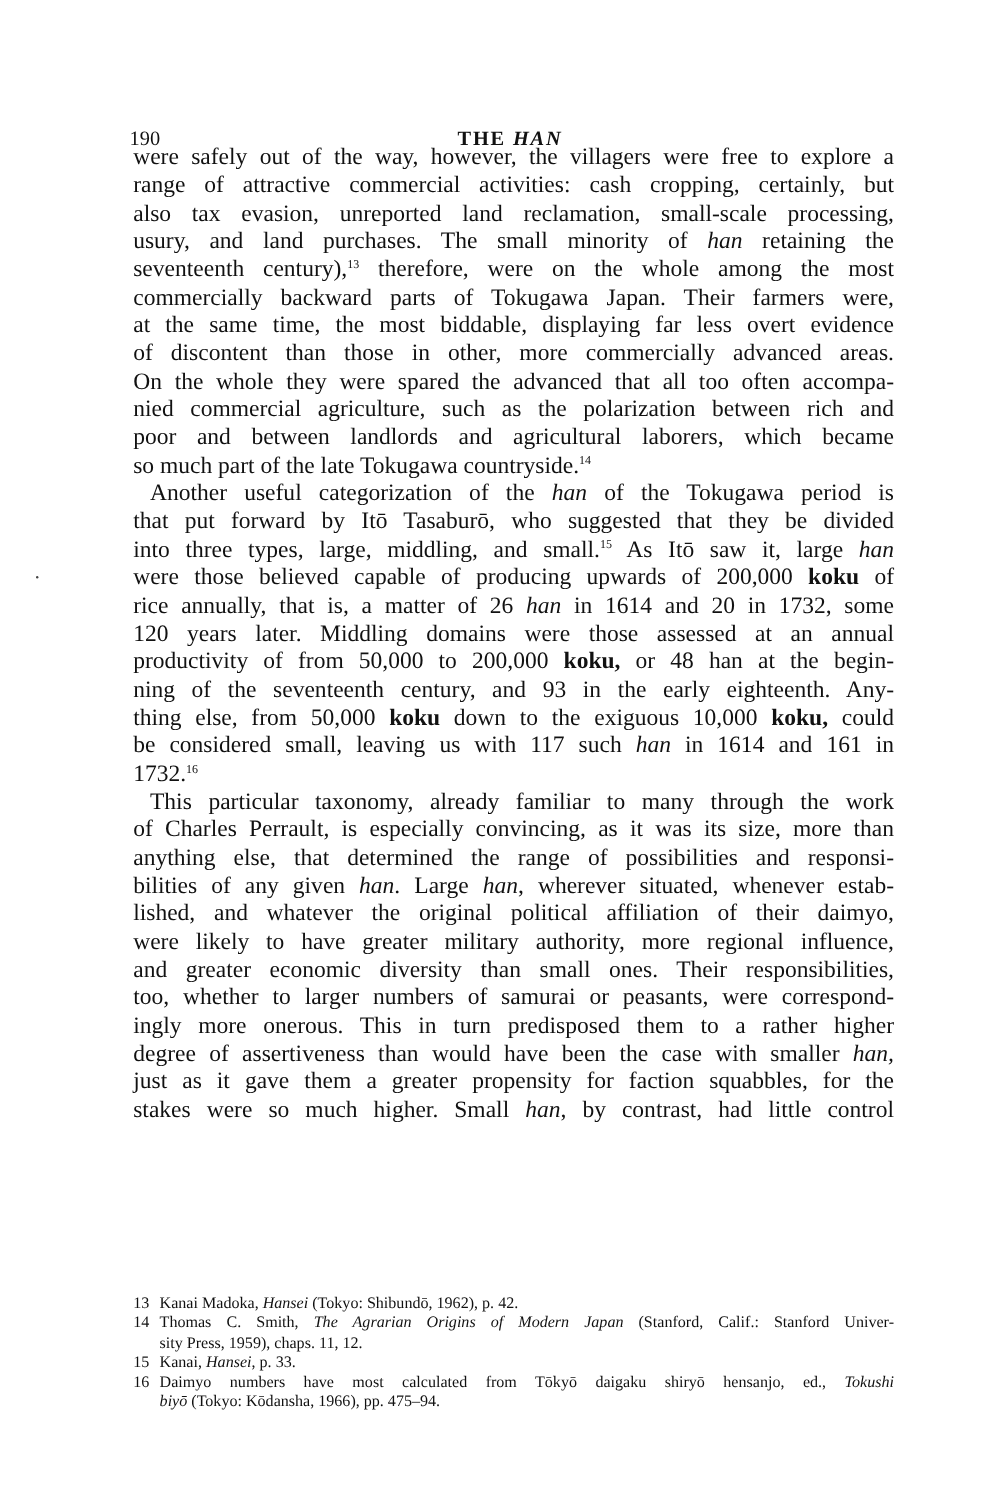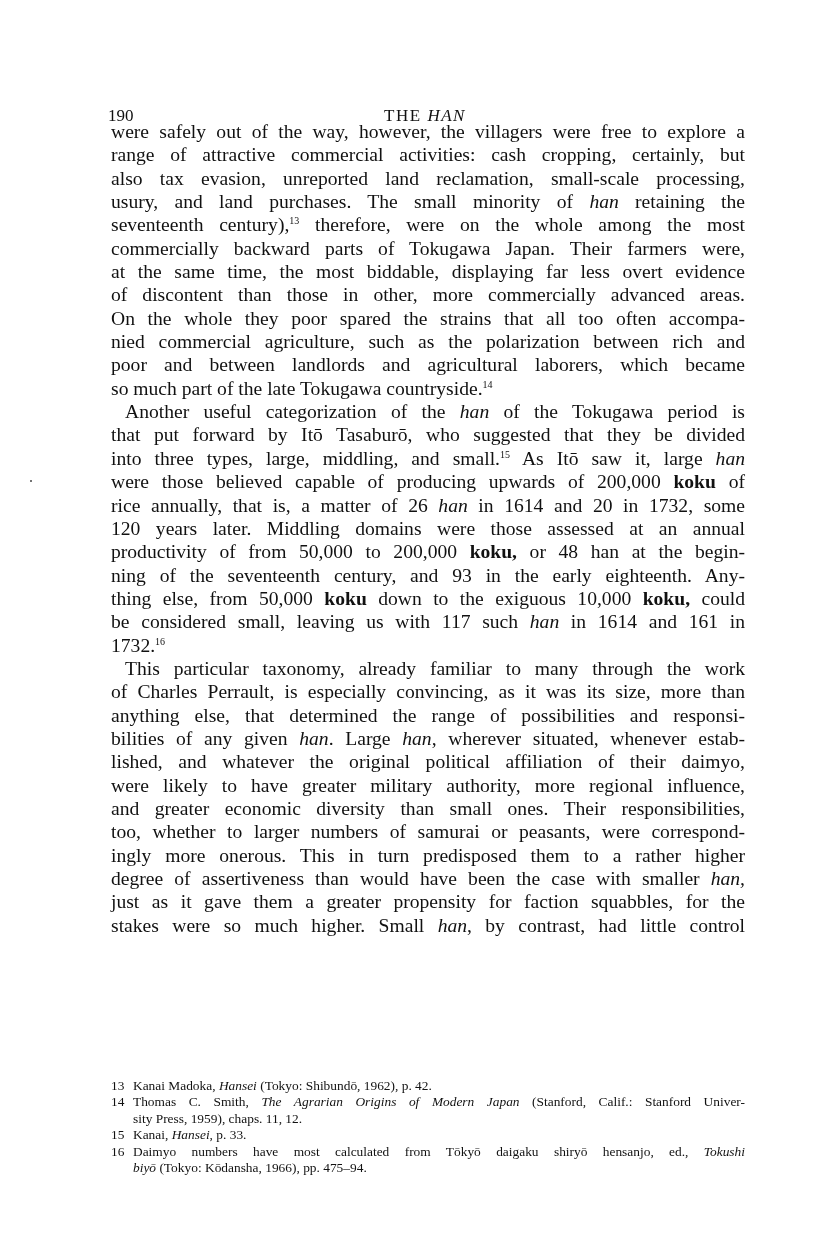--- a/index.html
+++ b/index.html
@@ -2,21 +2,21 @@
 <html><head>
 <meta charset="utf-8">
 <style>
   html, body { margin: 0; padding: 0; background: #ffffff; }
   body { width: 822px; height: 1254px; position: relative; overflow: hidden;
          font-family: "Liberation Serif", "DejaVu Serif", serif; color: #111; }
   #page { position: absolute; left: 0; top: 0; width: 822px; height: 1254px; }
   .running-head { position: absolute; top: 76px; left: 108px; width: 634px; height: 22px;
                   font-size: 17px; margin-top: 30px; }
   .page-number { position: absolute; left: 0; top: 0; }
-  .running-title { position: absolute; left: 0; right: 0; text-align: center; letter-spacing: 1.5px; top: 0; }
+  .running-title { position: absolute; left: 0; right: 0; text-align: center; letter-spacing: 1.5px; top: 0; font-weight: bold; }
   .running-title i { font-style: italic; }
   .body-text { position: absolute; left: 111px; top: 120px; width: 634px; }
   .line { font-size: 19.6px; line-height: 23.35px; height: 23.35px; white-space: nowrap;
           text-align: justify; text-align-last: justify; overflow: visible; }
   .line.last { text-align-last: left; }
   .line.indent { padding-left: 14px; box-sizing: border-box; }
   .line i { font-style: italic; }
   .line b.i { font-weight: bold; }
   sup { font-size: 10px; line-height: 0; vertical-align: 7px; }
   .footnotes { position: absolute; left: 111px; top: 1078px; width: 634px; }
@@ -41,21 +41,21 @@
 
   <div class="body-text" id="body-text">
       <div class="line"><span>were safely out of the way, however, the villagers were free to explore a</span></div>
       <div class="line"><span>range of attractive commercial activities: cash cropping, certainly, but</span></div>
       <div class="line"><span>also tax evasion, unreported land reclamation, small-scale processing,</span></div>
       <div class="line"><span>usury, and land purchases. The small minority of </span><i>han</i><span> retaining the</span></div>
       <div class="line"><span>seventeenth century),</span><sup>13</sup><span> therefore, were on the whole among the most</span></div>
       <div class="line"><span>commercially backward parts of Tokugawa Japan. Their farmers were,</span></div>
       <div class="line"><span>at the same time, the most biddable, displaying far less overt evidence</span></div>
       <div class="line"><span>of discontent than those in other, more commercially advanced areas.</span></div>
-      <div class="line"><span>On the whole they poor spared the strains that all too often accompa-</span></div>
+      <div class="line"><span>On the whole they were spared the advanced that all too often accompa-</span></div>
       <div class="line"><span>nied commercial agriculture, such as the polarization between rich and</span></div>
       <div class="line"><span>poor and between landlords and agricultural laborers, which became</span></div>
       <div class="line last"><span>so much part of the late Tokugawa countryside.</span><sup>14</sup></div>
       <div class="line indent"><span>Another useful categorization of the </span><i>han</i><span> of the Tokugawa period is</span></div>
       <div class="line"><span>that put forward by Itō Tasaburō, who suggested that they be divided</span></div>
       <div class="line"><span>into three types, large, middling, and small.</span><sup>15</sup><span> As Itō saw it, large </span><i>han</i></div>
       <div class="line"><span>were those believed capable of producing upwards of 200,000 </span><b class="i">koku</b><span> of</span></div>
       <div class="line"><span>rice annually, that is, a matter of 26 </span><i>han</i><span> in 1614 and 20 in 1732, some</span></div>
       <div class="line"><span>120 years later. Middling domains were those assessed at an annual</span></div>
       <div class="line"><span>productivity of from 50,000 to 200,000 </span><b class="i">koku,</b><span> or 48 han at the begin-</span></div>

